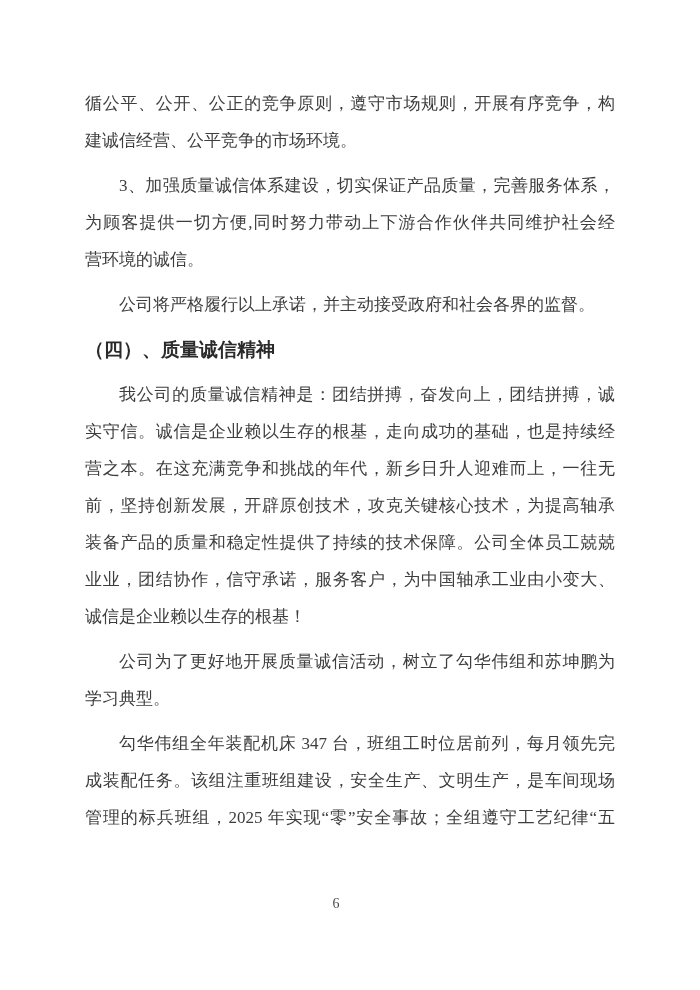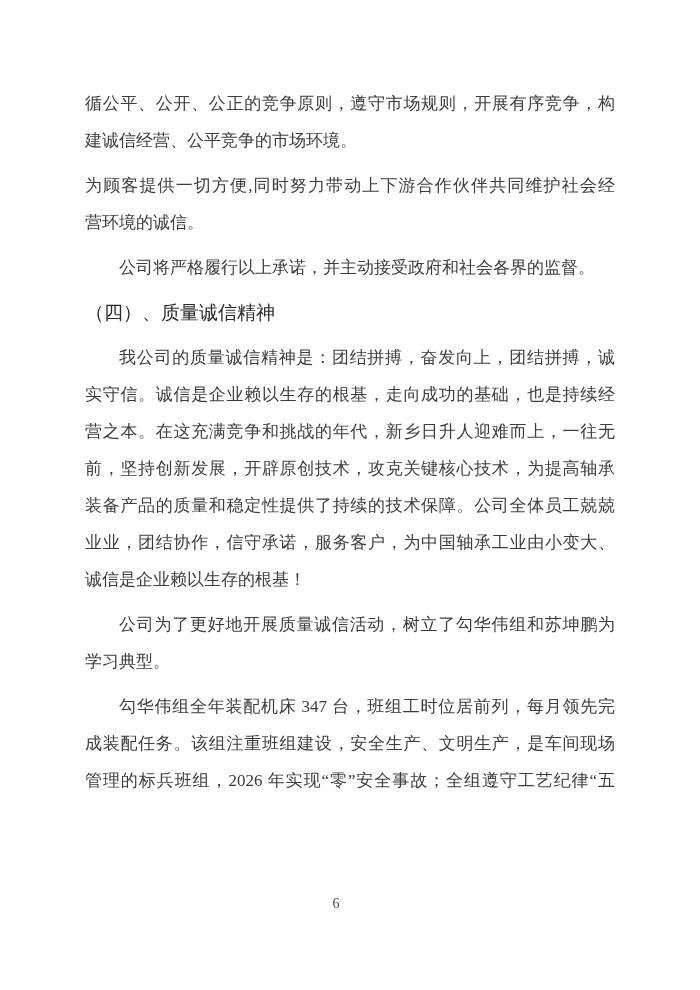--- a/index.html
+++ b/index.html
@@ -31,21 +31,21 @@
     text-align: justify;
     text-align-last: justify;
   }
   .line.indent {
     text-indent: 2em;
   }
   .line.last {
     text-align-last: left;
   }
   .heading .line {
-    font-weight: normal;
+    font-weight: bold;
     font-size: 19px;
     color: #2a2a2a;
     text-align: right;
     text-align-last: left;
   }
   .page-number {
     position: absolute;
     left: 0;
     top: 894px;
     width: 100%;
@@ -58,20 +58,21 @@
 </head>
 <body>
 
 <div class="page" style="background: rgb(255, 255, 255);">
   <div class="content" id="doc-content" style="color: rgb(61, 61, 61);">
       <div class="block paragraph">
         <div class="line">循公平、公开、公正的竞争原则，遵守市场规则，开展有序竞争，构</div>
         <div class="line last">建诚信经营、公平竞争的市场环境。</div>
       </div>
       <div class="block paragraph">
+        <div class="line indent">3、加强质量诚信体系建设，切实保证产品质量，完善服务体系，</div>
         <div class="line">为顾客提供一切方便,同时努力带动上下游合作伙伴共同维护社会经</div>
         <div class="line last">营环境的诚信。</div>
       </div>
       <div class="block paragraph">
         <div class="line indent last">公司将严格履行以上承诺，并主动接受政府和社会各界的监督。</div>
       </div>
       <div class="block heading">
         <div class="line last">（四）、质量诚信精神</div>
       </div>
       <div class="block paragraph">
@@ -83,17 +84,17 @@
         <div class="line">业业，团结协作，信守承诺，服务客户，为中国轴承工业由小变大、</div>
         <div class="line last">诚信是企业赖以生存的根基！</div>
       </div>
       <div class="block paragraph">
         <div class="line indent">公司为了更好地开展质量诚信活动，树立了勾华伟组和苏坤鹏为</div>
         <div class="line last">学习典型。</div>
       </div>
       <div class="block paragraph">
         <div class="line indent">勾华伟组全年装配机床 347 台，班组工时位居前列，每月领先完</div>
         <div class="line">成装配任务。该组注重班组建设，安全生产、文明生产，是车间现场</div>
-        <div class="line">管理的标兵班组，2026 年实现“零”安全事故；全组遵守工艺纪律“五</div>
+        <div class="line">管理的标兵班组，2025 年实现“零”安全事故；全组遵守工艺纪律“五</div>
       </div>
     </div>
   <div class="page-number">6</div>
 </div>
 
 </body></html>

